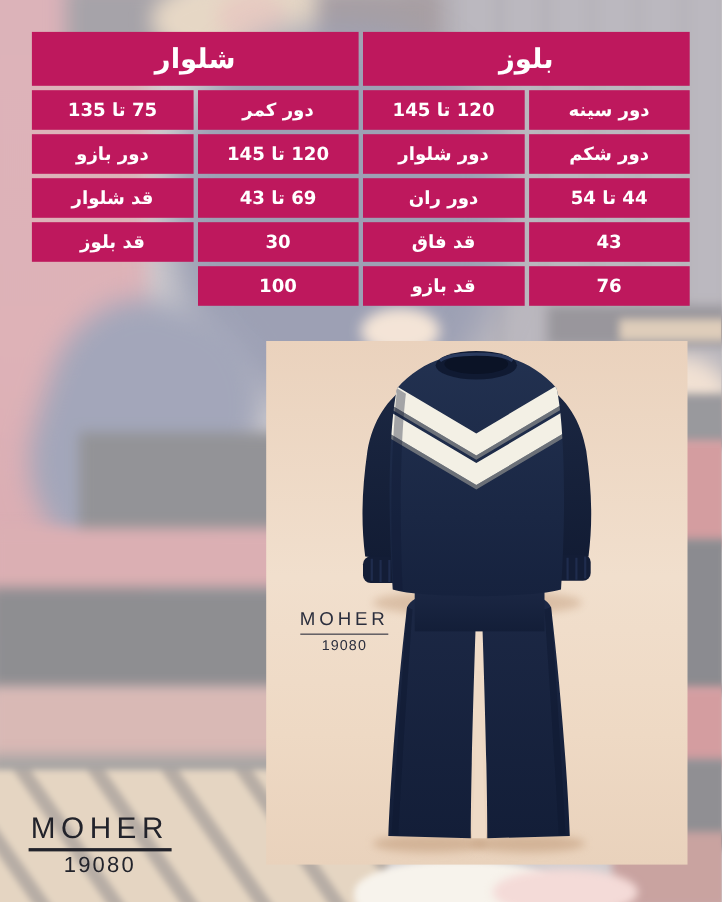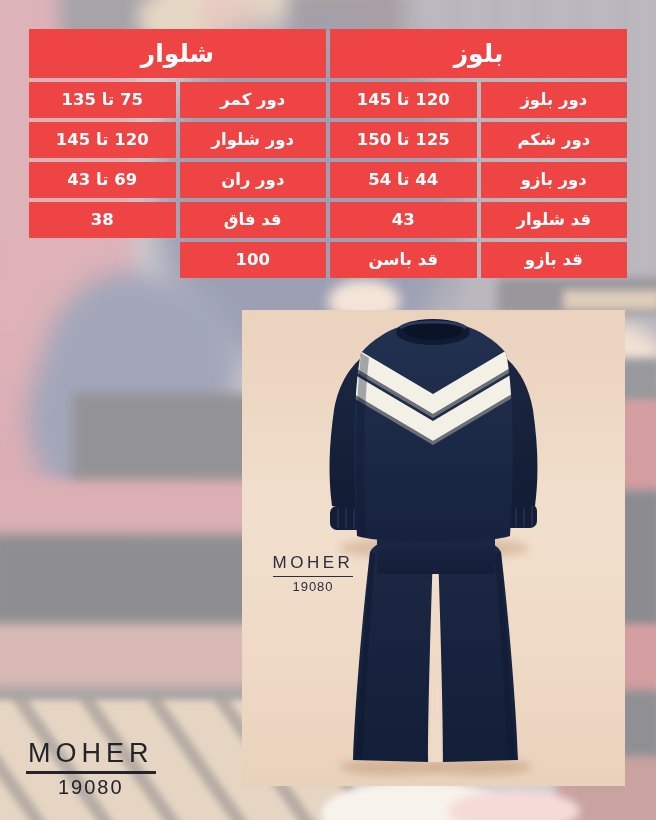--- a/index.html
+++ b/index.html
@@ -44,21 +44,21 @@
     border-radius:50% 50% 40% 40%;filter:blur(3px);}
   .bg-sneaker-pink{left:448px;top:790px;width:132px;height:42px;background:#edc3be;border-radius:50%;filter:blur(4px);}
   .bg-wash{position:absolute;inset:0;background:rgba(255,255,255,.40);z-index:2;}
   
   .size-table{
     position:absolute;left:29px;top:29px;width:598px;z-index:3;
     display:grid;grid-template-columns:repeat(4,1fr);
     grid-template-rows:49px repeat(5,36px);gap:4px;direction:rtl;
   }
   .cell{
-    background:#ef4444;color:#ffffff;display:flex;align-items:center;justify-content:center;
+    background:#be185d;color:#ffffff;display:flex;align-items:center;justify-content:center;
     font-weight:bold;font-size:16.5px;line-height:1;
   }
   .cell.header{grid-column:span 2;font-size:25px;}
   
   .product-card{
     position:absolute;left:242px;top:310px;width:383px;height:476px;z-index:3;overflow:hidden;
     background:linear-gradient(180deg,#ead2bd 0%,#f1dfcd 45%,#eed9c4 75%,#e9d2bc 100%);
   }
   .product-card svg{position:absolute;left:0;top:0;}
   .card-brand{
@@ -109,42 +109,42 @@
     <div class="bg-rbrick"></div>
     <div class="bg-sneaker-white"></div>
     <div class="bg-sneaker-pink"></div>
   </div>
   <div class="bg-wash"></div>
 
   <div class="size-table">
     <div class="cell header">بلوز</div>
     <div class="cell header">شلوار</div>
 
-    <div class="cell">دور بلوز</div>
+    <div class="cell">دور سینه</div>
     <div class="cell">120 تا 145</div>
     <div class="cell">دور کمر</div>
     <div class="cell">75 تا 135</div>
 
     <div class="cell">دور شکم</div>
-    <div class="cell">125 تا 150</div>
     <div class="cell">دور شلوار</div>
     <div class="cell">120 تا 145</div>
 
     <div class="cell">دور بازو</div>
     <div class="cell">44 تا 54</div>
     <div class="cell">دور ران</div>
     <div class="cell">69 تا 43</div>
 
     <div class="cell">قد شلوار</div>
     <div class="cell">43</div>
     <div class="cell">قد فاق</div>
-    <div class="cell">38</div>
-
+    <div class="cell">30</div>
+
+    <div class="cell">قد بلوز</div>
+    <div class="cell">76</div>
     <div class="cell">قد بازو</div>
-    <div class="cell">قد باسن</div>
     <div class="cell">100</div>
   </div>
 
   <div class="product-card">
     <svg width="383" height="476" viewBox="0 0 383 476">
       <defs>
         <linearGradient id="gNavy" x1="0" y1="0" x2="0" y2="1">
           <stop offset="0" stop-color="#223150"></stop>
             <stop offset="1" stop-color="#16223e"></stop>
         </linearGradient>

